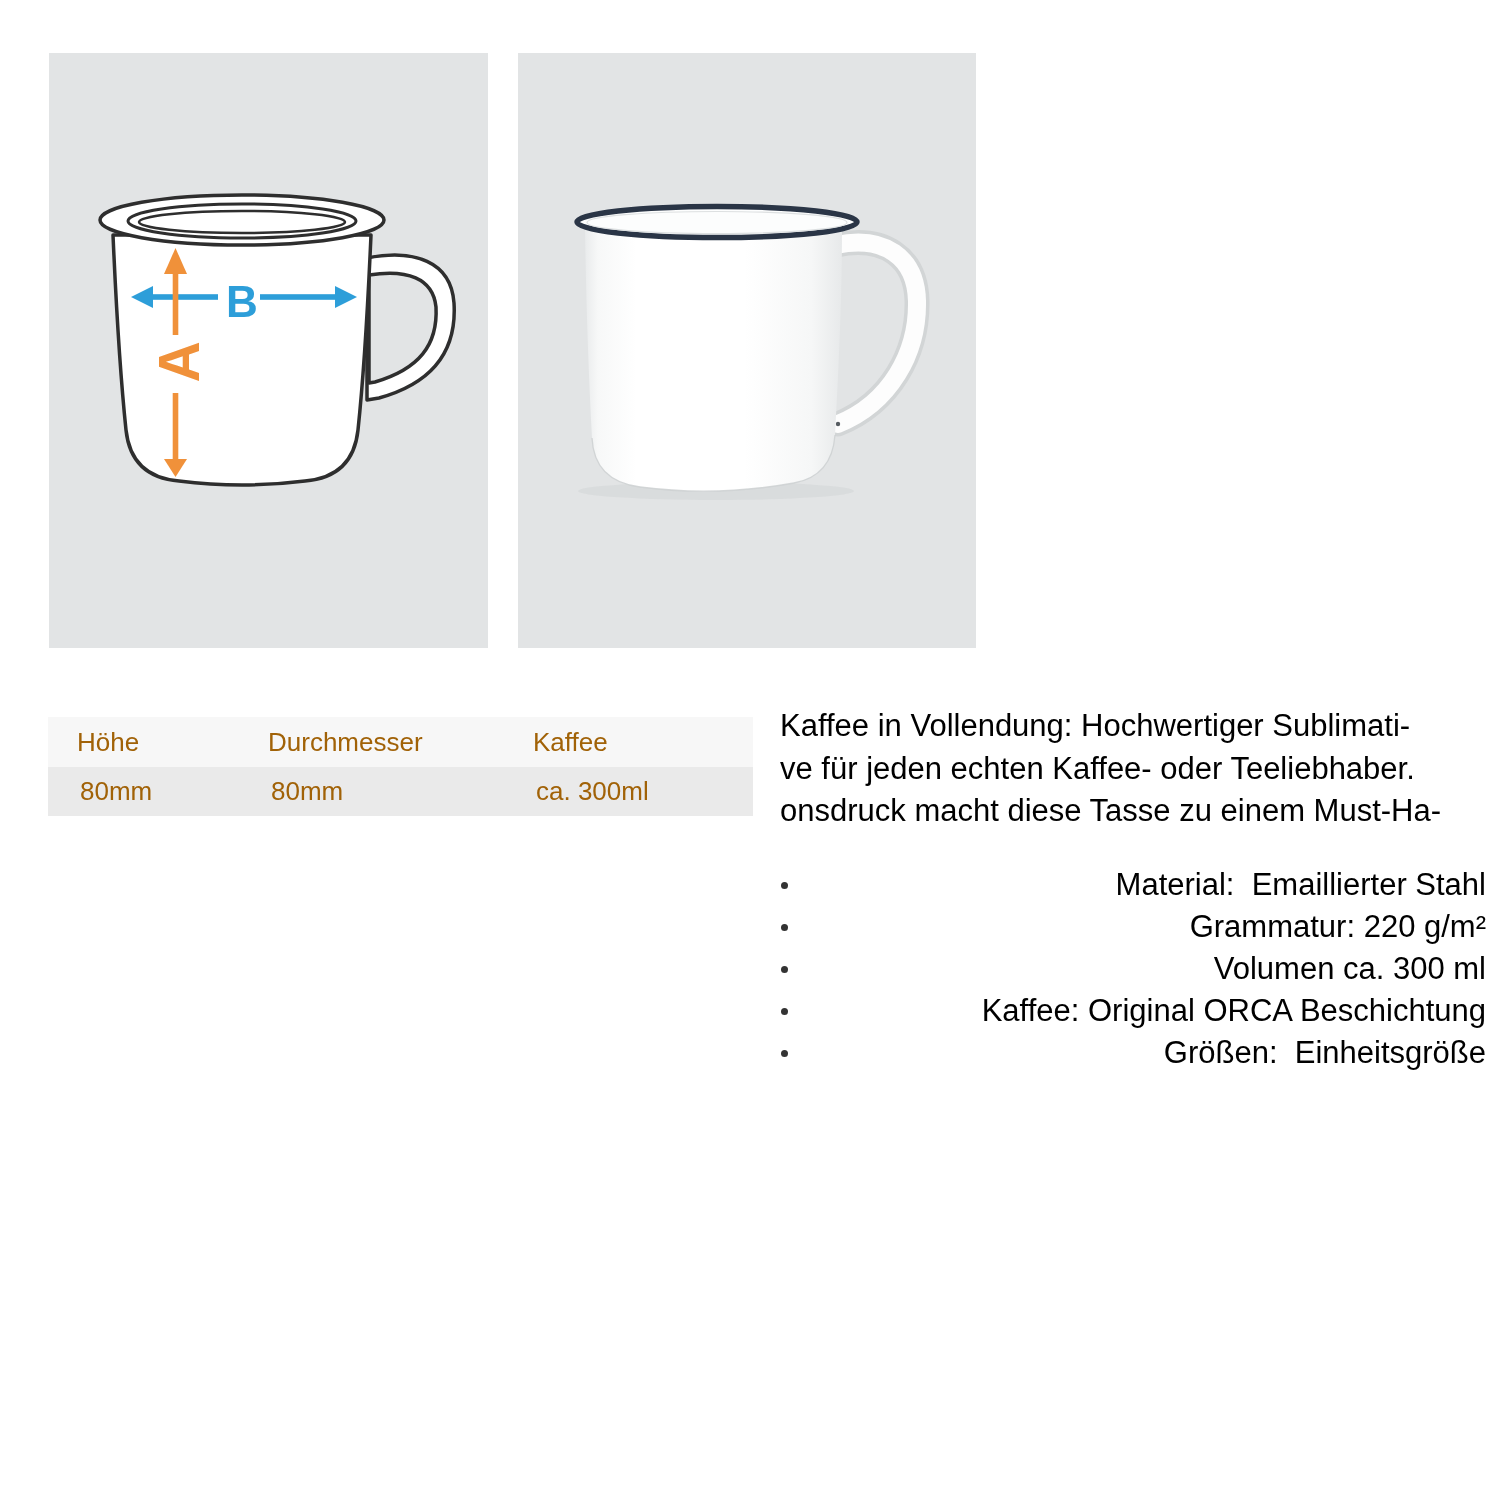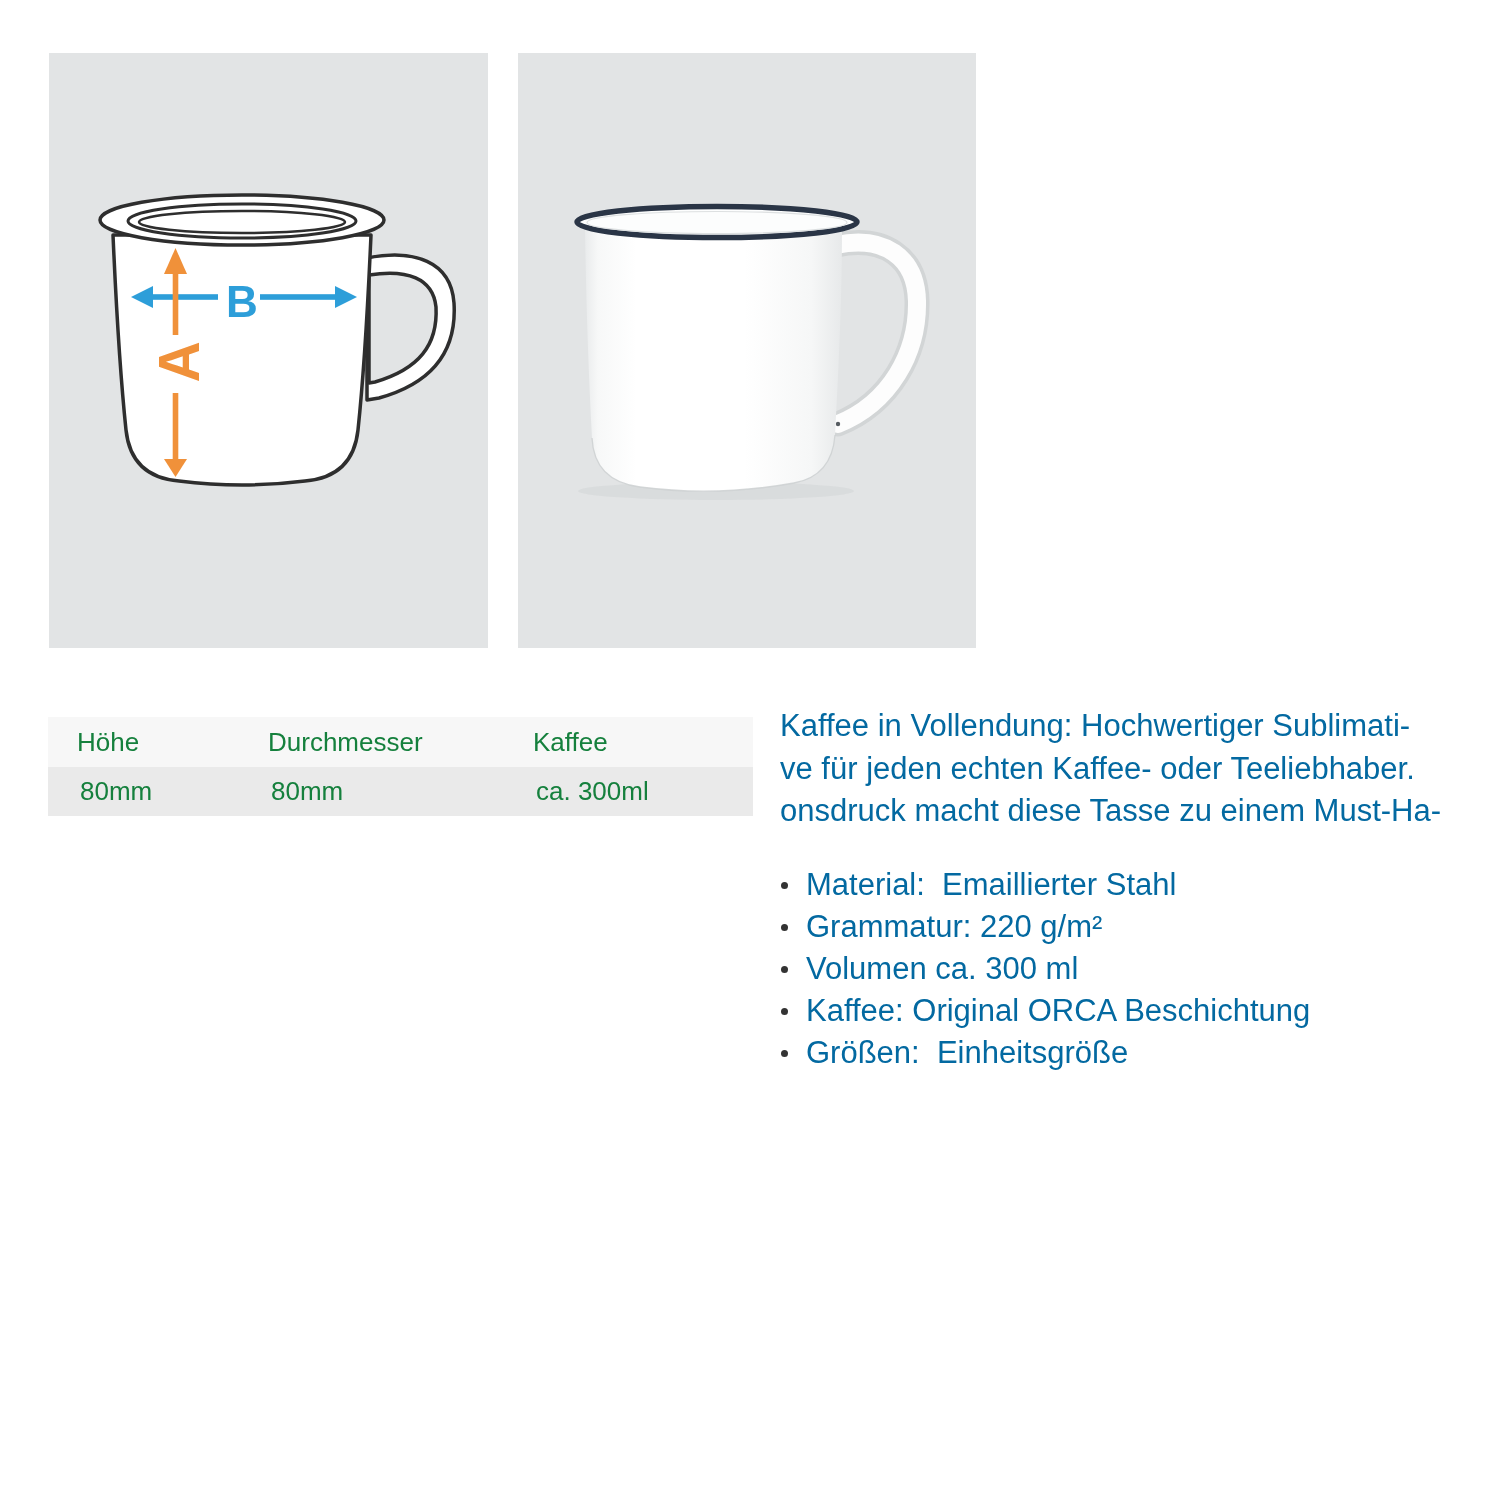--- a/index.html
+++ b/index.html
@@ -9,37 +9,37 @@
     -webkit-font-smoothing:antialiased;
   }
   .panel{position:absolute;top:53px;height:595px;background:#e2e4e5;}
   #diagram-panel{left:49px;width:439px;}
   #photo-panel{left:518px;width:458px;}
   .panel svg{display:block;width:100%;height:100%;}
 
   
   .size-table{
     position:absolute;left:48px;top:717px;width:705px;
-    font-size:26px;color:#15803d;
+    font-size:26px;color:#a16207;
   }
   .size-table .t-head,
   .size-table .t-row{
     display:grid;grid-template-columns:191px 265px 1fr;
     align-items:center;padding-left:29px;box-sizing:border-box;
   }
   .size-table .t-head{height:50px;background:#f7f7f7;}
   .size-table .t-row{height:49px;background:#eaeaea;padding-left:32px;}
 
   
-  .details{position:absolute;left:780px;top:705px;width:706px;color:#0369a1;}
+  .details{position:absolute;left:780px;top:705px;width:706px;color:#000000;}
   .desc-line{font-size:31px;line-height:42.5px;white-space:pre;}
   .spec-list{margin:31px 0 0 0;padding:0;list-style:none;}
   .spec-list li{
     position:relative;font-size:31px;line-height:42px;
-    padding-left:26px;white-space:pre;
+    padding-left:26px;white-space:pre;text-align:right;
   }
   .spec-list li .dot{
     position:absolute;left:1px;top:18px;width:7px;height:7px;
     border-radius:50%;background:#333333;
   }
 </style>
 </head>
 <body>
 
 <div class="panel" id="diagram-panel">

